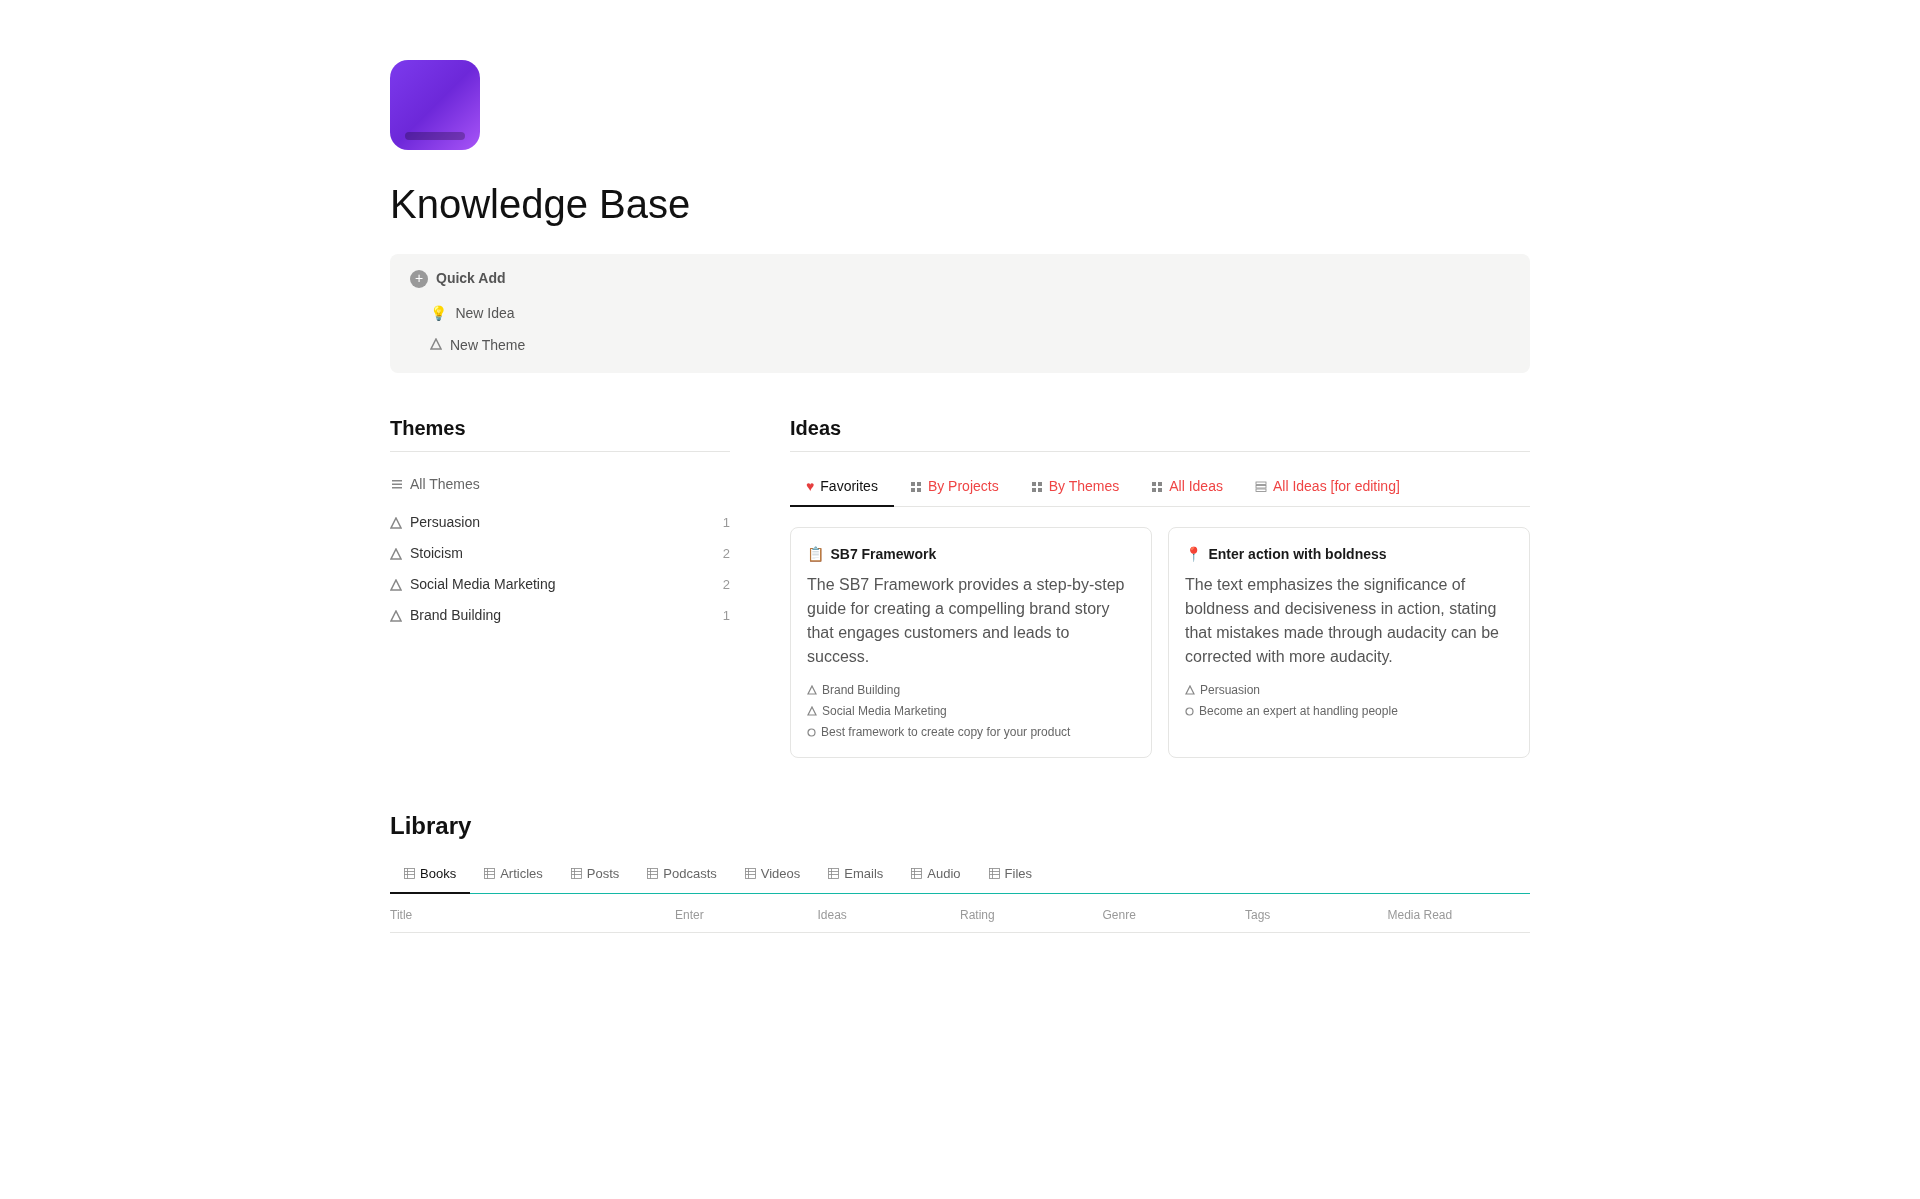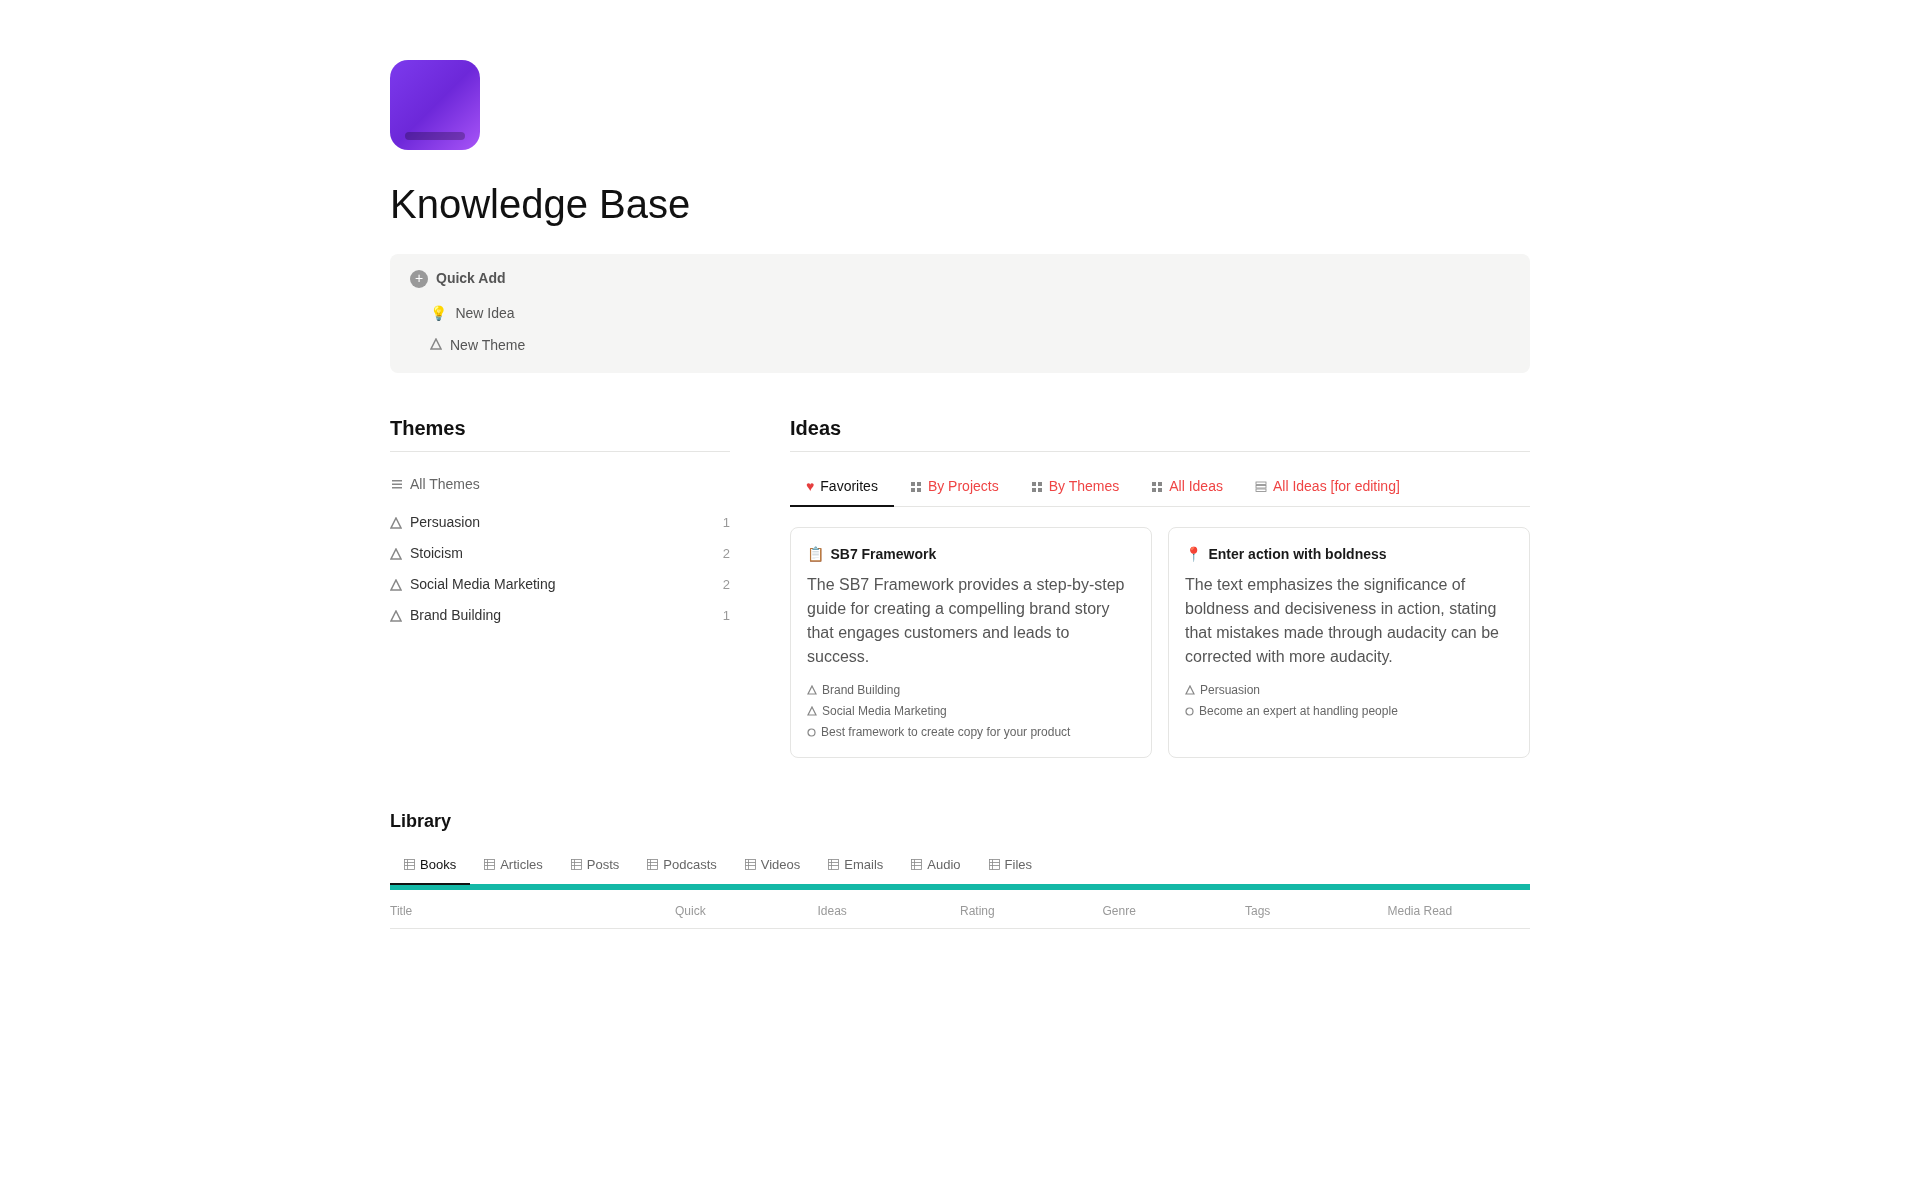--- a/index.html
+++ b/index.html
@@ -194,29 +194,29 @@
     .idea-tag {
       display: flex;
       align-items: center;
       gap: 5px;
       font-size: 12px;
       color: #666;
     }
     
     .library-section {}
     .library-title {
-      font-size: 18px;
+      font-size: 24px;
       font-weight: 700;
       color: #111;
       margin-bottom: 12px;
     }
     .library-tabs {
       display: flex;
       gap: 0;
-      border-bottom: 6px solid #14b8a6;
+      border-bottom: 1px solid #14b8a6;
       margin-bottom: 0;
     }
     .library-tab {
       display: flex;
       align-items: center;
       gap: 5px;
       padding: 8px 14px;
       cursor: pointer;
       font-size: 13px;
       color: #666;
@@ -508,21 +508,21 @@
         </svg>
         <span>Files</span>
       </div>
     </div>
 
     <div class="table-header">
       <div class="table-header-cell">
         <span>Title</span>
       </div>
       <div class="table-header-cell">
-        <span>Quick</span>
+        <span>Enter</span>
       </div>
       <div class="table-header-cell">
         <span>Ideas</span>
       </div>
       <div class="table-header-cell">
         <span>Rating</span>
       </div>
       <div class="table-header-cell">
         <span>Genre</span>
       </div>

